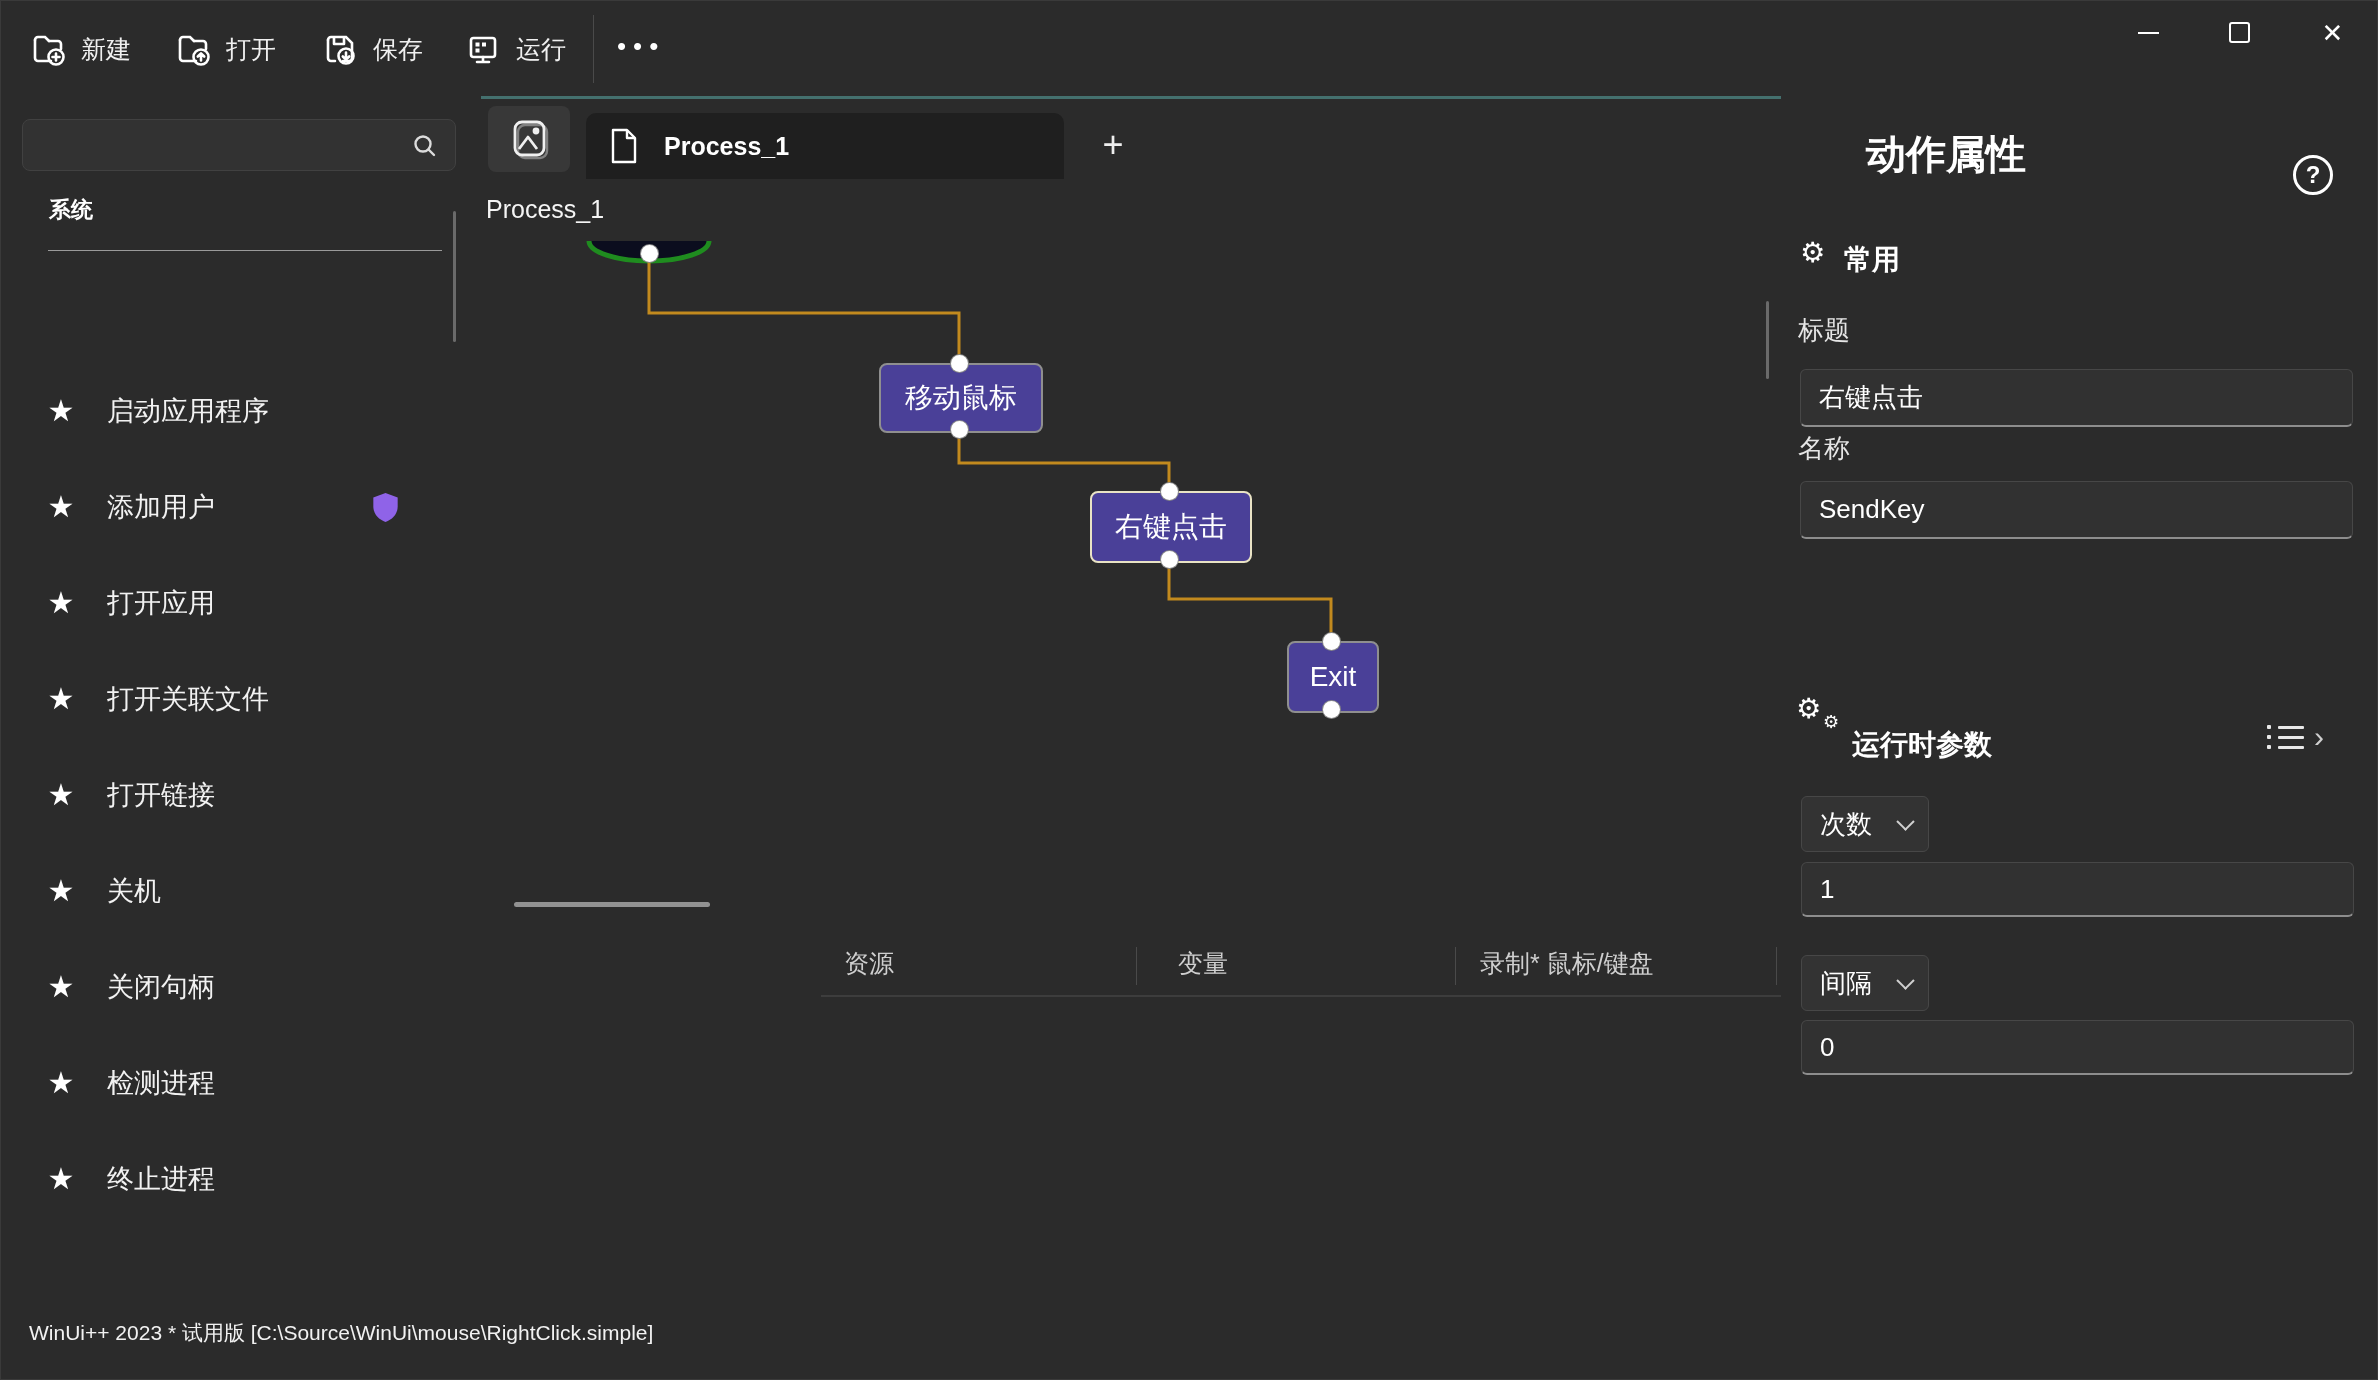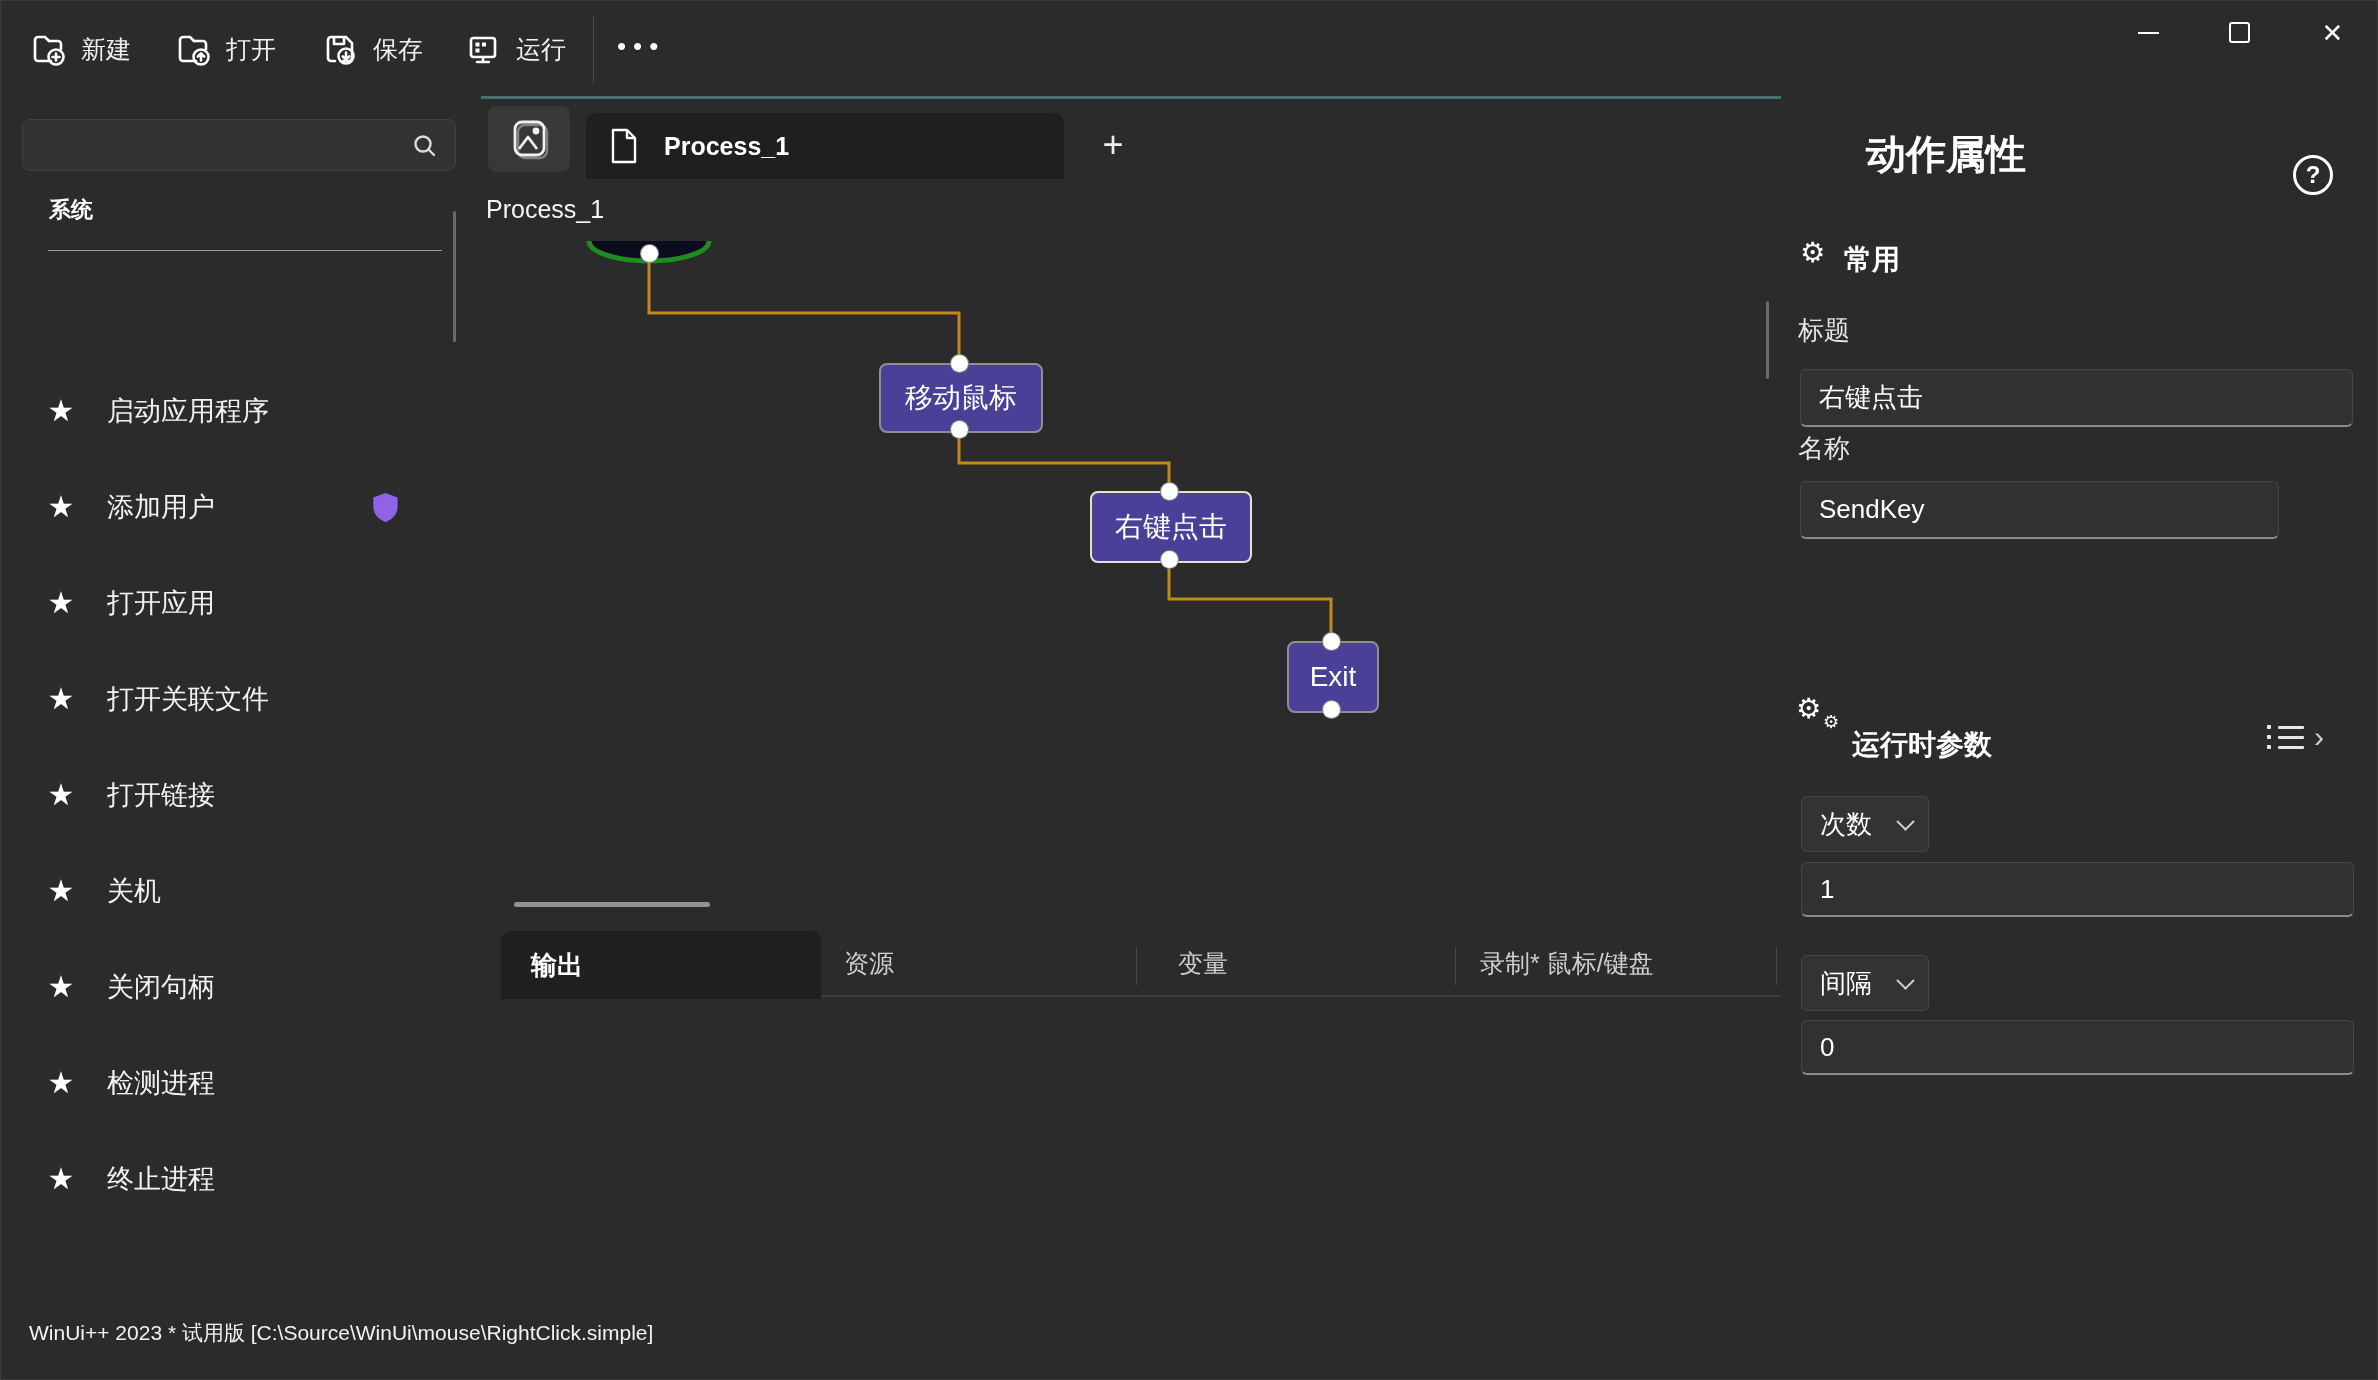--- a/index.html
+++ b/index.html
@@ -247,44 +247,41 @@
     <div class="dot" style="left:470px;top:242px;"></div>
     <div class="dot" style="left:680px;top:304px;"></div>
     <div class="dot" style="left:680px;top:372px;"></div>
     <div class="dot" style="left:842px;top:454px;"></div>
     <div class="dot" style="left:842px;top:522px;"></div>
 
     <div class="abs h-scroll"></div>
     <div class="abs v-scroll"></div>
   </div>
 
-  <div class="abs out-tab">
-    <span>输出</span>
-  </div>
   <div class="abs bp-underline"></div>
   <div class="abs bp-label" style="left:843px;">资源</div>
   <div class="abs bp-div" style="left:1135px;"></div>
   <div class="abs bp-label" style="left:1177px;">变量</div>
   <div class="abs bp-div" style="left:1454px;"></div>
   <div class="abs bp-label" style="left:1479px;">录制* 鼠标/键盘</div>
   <div class="abs bp-div" style="left:1775px;"></div>
 
   <div class="abs rp-title">动作属性</div>
   <div class="abs help">
     <span>?</span>
   </div>
 
   <span class="abs gear" style="left:1799px;top:238px;">⚙</span>
   <div class="abs rp-section" style="left:1843px;top:240px;">常用</div>
 
   <div class="abs rp-label" style="left:1797px;top:312px;">标题</div>
   <input class="abs rp-input" style="left: 1799px; top: 368px; width: 553px; height: 58px;" value="右键点击">
 
   <div class="abs rp-label" style="left:1797px;top:430px;">名称</div>
-  <input class="abs rp-input" style="left: 1799px; top: 480px; width: 479px; height: 58px;" value="SendKey">
+  <input class="abs rp-input" style="left: 1799px; top: 480px; width: 553px; height: 58px;" value="SendKey">
 
   <span class="abs gear" style="left:1795px;top:694px;">⚙</span>
   <span class="abs gear-sm" style="left:1822px;top:712px;">⚙</span>
   <div class="abs rp-section" style="left:1851px;top:725px;">运行时参数</div>
 
   <div class="abs" style="left:2266px;top:724px;display:flex;align-items:center;gap:10px;">
     <span class="list-icon">
       <span class="row">
           <span class="d"></span>
           <span class="l"></span>

